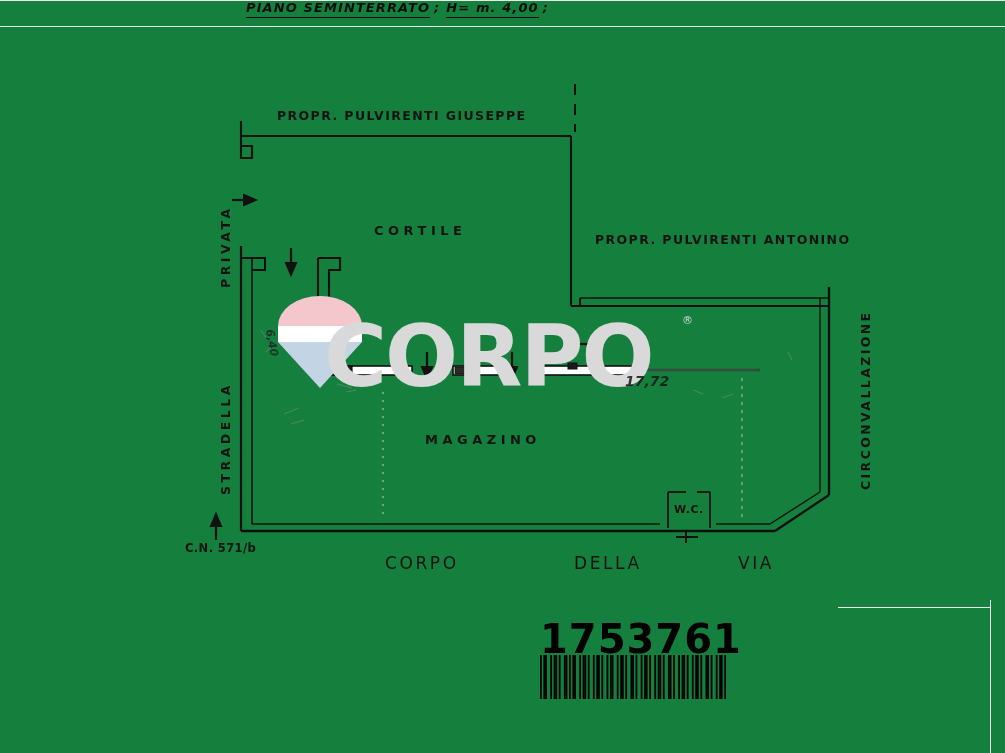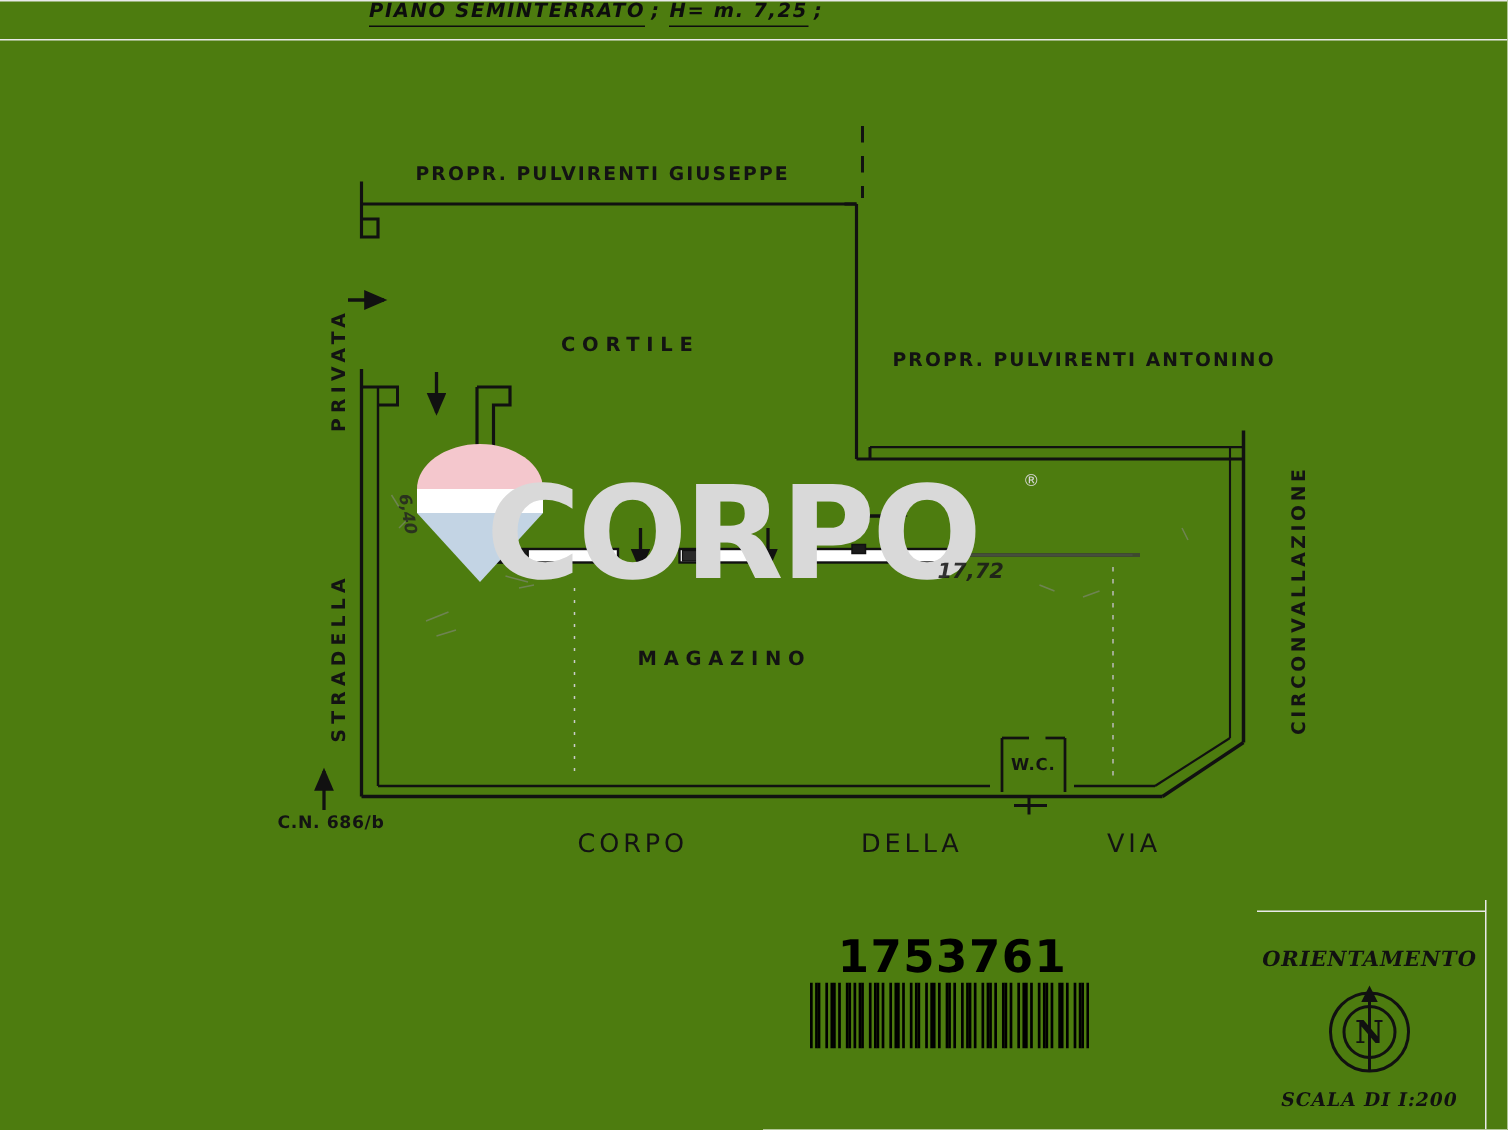--- a/index.html
+++ b/index.html
@@ -4,21 +4,21 @@
 <style>
   html, body {
     margin: 0;
     padding: 0;
     background: #ffffff;
   }
   #page {
     position: relative;
     width: 1005px;
     height: 753px;
-    background: #4d7c0f;
+    background: #15803d;
     overflow: hidden;
     font-family: "Liberation Sans", sans-serif;
   }
 
   
   #title-row {
     position: absolute;
     left: 246px;
     top: 0px;
     width: 580px;
@@ -167,21 +167,21 @@
   
   #barcode-block {
     position: absolute;
     left: 540px;
     top: 624px;
     width: 190px;
     height: 76px;
   }
   #barcode-number {
     font-family: "DejaVu Sans", sans-serif;
-    font-size: 30px;
+    font-size: 40px;
     font-weight: 700;
     letter-spacing: 1px;
     color: #000;
     text-align: center;
     line-height: 30px;
     height: 30px;
   }
   #barcode-bars {
     margin-top: 1px;
     height: 44px;
@@ -228,21 +228,21 @@
   }
 </style>
 </head>
 <body>
 
 <div id="page">
 
   <div id="title-row">
     <span class="seg">PIANO  SEMINTERRATO</span>
     <span class="sep">;</span>
-    <span class="seg">H= m. 7,25</span>
+    <span class="seg">H= m. 4,00</span>
     <span class="sep">;</span>
   </div>
 
   <svg id="plan-svg" width="1005" height="753" viewBox="0 0 1005 753">
     <defs>
       <marker id="arrowhead" markerWidth="8" markerHeight="8" refX="6" refY="3" orient="auto" markerUnits="strokeWidth">
         <path d="M0,0 L7,3 L0,6 z" fill="#111"></path>
       </marker>
     </defs>
 
@@ -356,21 +356,21 @@
   <div class="street-label" style="left:218px; top:288px; transform: rotate(-90deg);">PRIVATA</div>
 
   <div class="street-label" style="left:218px; top:495px; transform: rotate(-90deg);">STRADELLA</div>
 
   <div class="street-label" style="left:858px; top:490px; transform: rotate(-90deg); letter-spacing:2.4px;">CIRCONVALLAZIONE</div>
 
   <div class="edge-label" style="left:385px; top:553px;">CORPO</div>
   <div class="edge-label" style="left:574px; top:553px;">DELLA</div>
   <div class="edge-label" style="left:738px; top:553px;text-align:center;">VIA</div>
 
-  <div class="cn-label" style="left:185px; top:541px;">C.N. 686/b</div>
+  <div class="cn-label" style="left:185px; top:541px;">C.N. 571/b</div>
 
   <div class="dim-label" style="left:577px; top:373px;">17,72</div>
 
   <div id="barcode-block">
     <div id="barcode-number">1753761</div>
     <svg id="barcode-bars" viewBox="0 0 186 44" preserveAspectRatio="none">
       <g id="bars-group" fill="#000">
           <rect x="0.000" y="0" width="1.792" height="44"></rect>
           <rect x="3.413" y="0" width="1.792" height="44"></rect>
           <rect x="5.119" y="0" width="1.792" height="44"></rect>
@@ -424,30 +424,19 @@
           <rect x="167.229" y="0" width="1.792" height="44"></rect>
           <rect x="170.642" y="0" width="1.792" height="44"></rect>
           <rect x="175.761" y="0" width="1.792" height="44"></rect>
           <rect x="179.174" y="0" width="1.792" height="44"></rect>
           <rect x="180.881" y="0" width="1.792" height="44"></rect>
           <rect x="184.294" y="0" width="1.792" height="44"></rect>
         </g>
     </svg>
   </div>
 
-  <div id="orient-block">
-    <div id="orient-title">ORIENTAMENTO</div>
-    <svg id="compass" width="74" height="74" viewBox="0 0 74 74">
-      <circle cx="37" cy="37" r="26" fill="none" stroke="#111" stroke-width="2"></circle>
-      <circle cx="37" cy="37" r="17" fill="none" stroke="#111" stroke-width="2"></circle>
-      <line x1="37" y1="63" x2="37" y2="11" stroke="#111" stroke-width="2"></line>
-      <path d="M37,6 L31.5,17 L42.5,17 Z" fill="#111"></path>
-      <text x="37" y="44" text-anchor="middle" font-family="DejaVu Serif, serif" font-size="21" font-weight="700" fill="#111">N</text>
-    </svg>
-    <div id="scale-text">SCALA DI I:200</div>
-  </div>
 
   <div class="scan-edge" style="left:0; top:0; width:1005px; height:1px;"></div>
   <div class="scan-edge" style="left:0; top:26px; width:1005px; height:1px;"></div>
   <div class="scan-edge" style="left:990px; top:600px; width:1px; height:153px;"></div>
   <div class="scan-edge" style="left:838px; top:607px; width:152px; height:1px;"></div>
 
 </div>
 
 </body></html>

